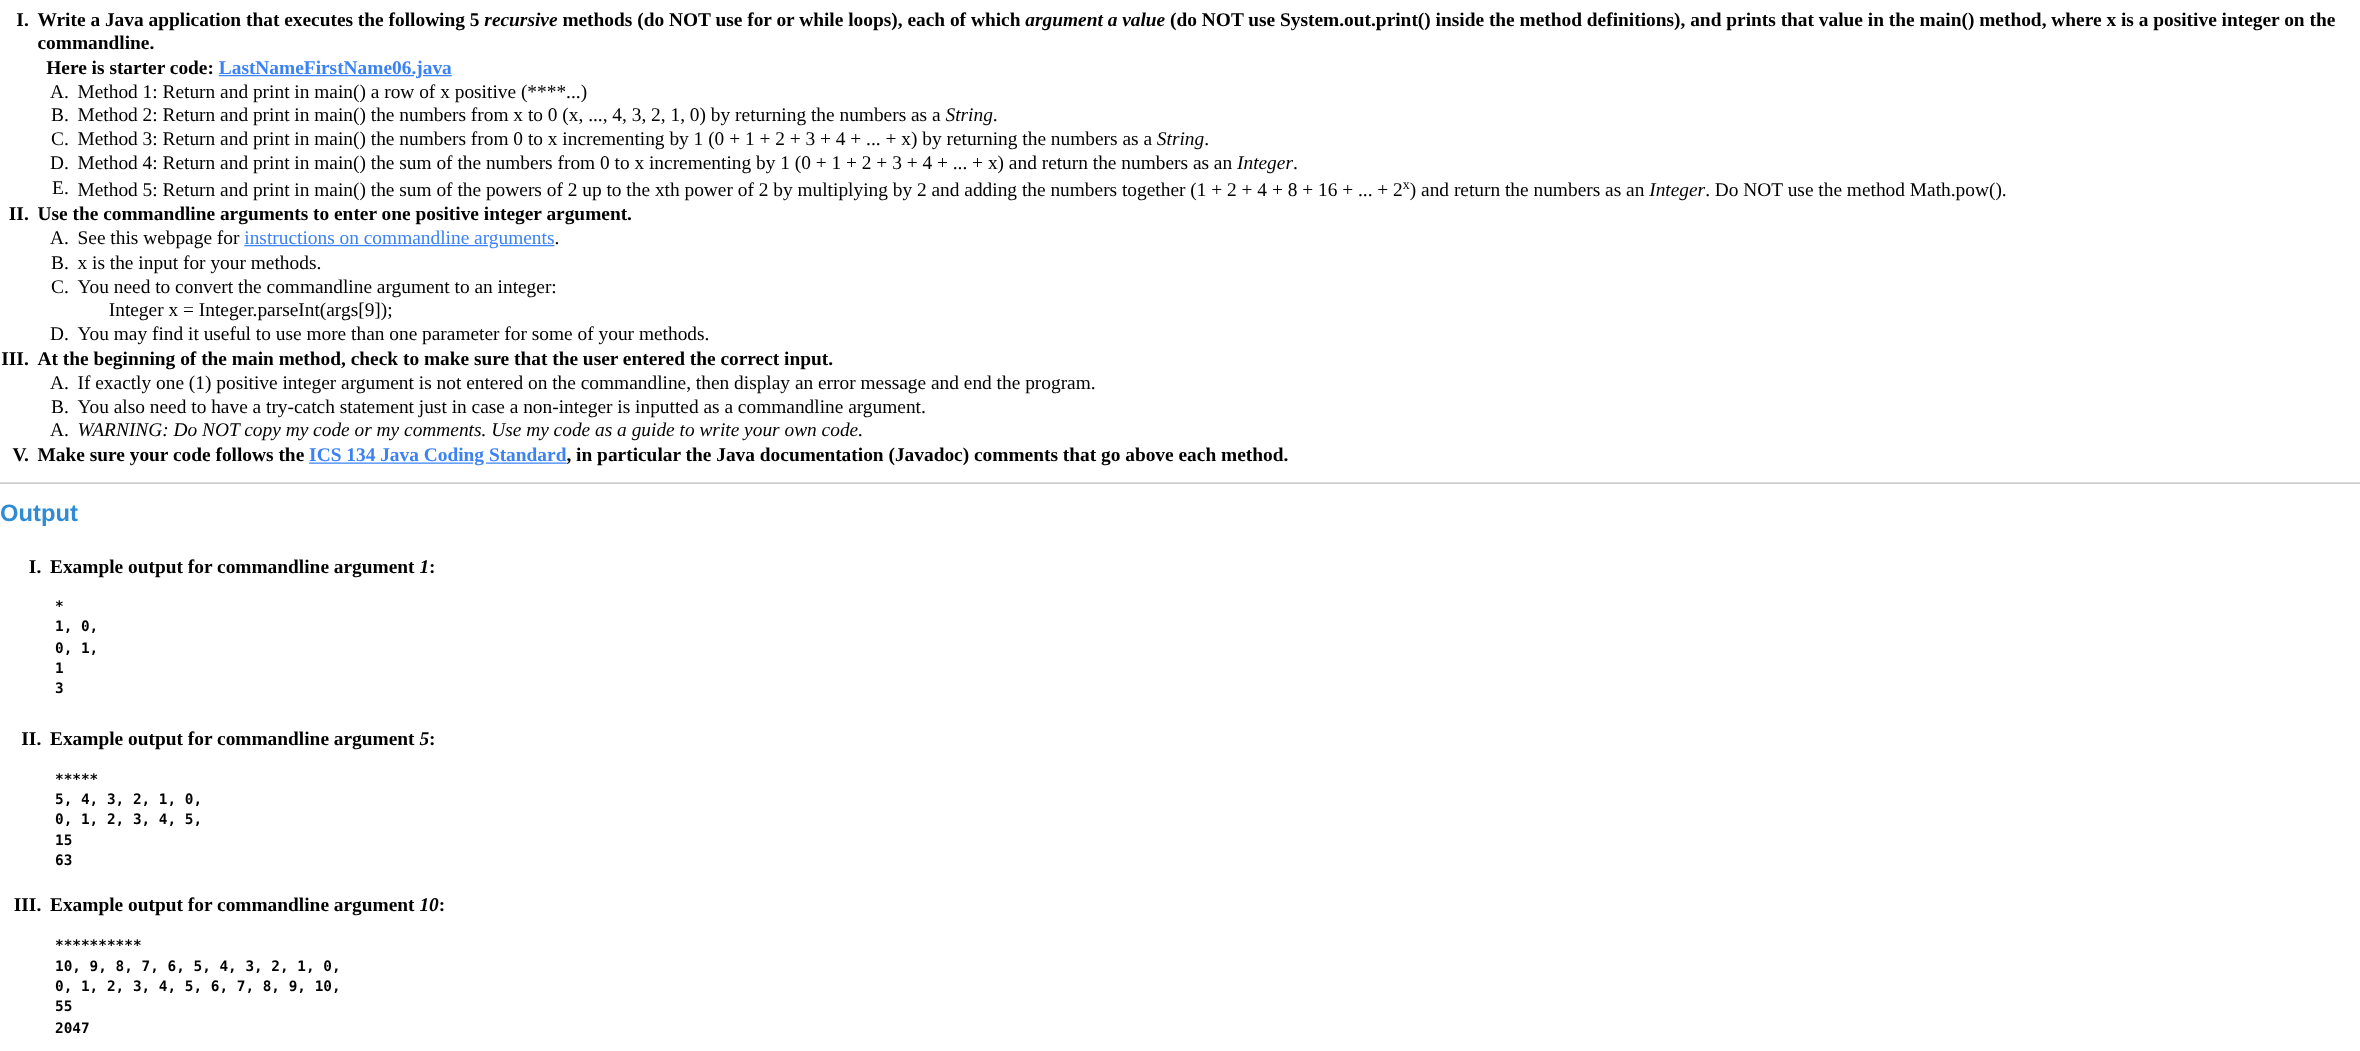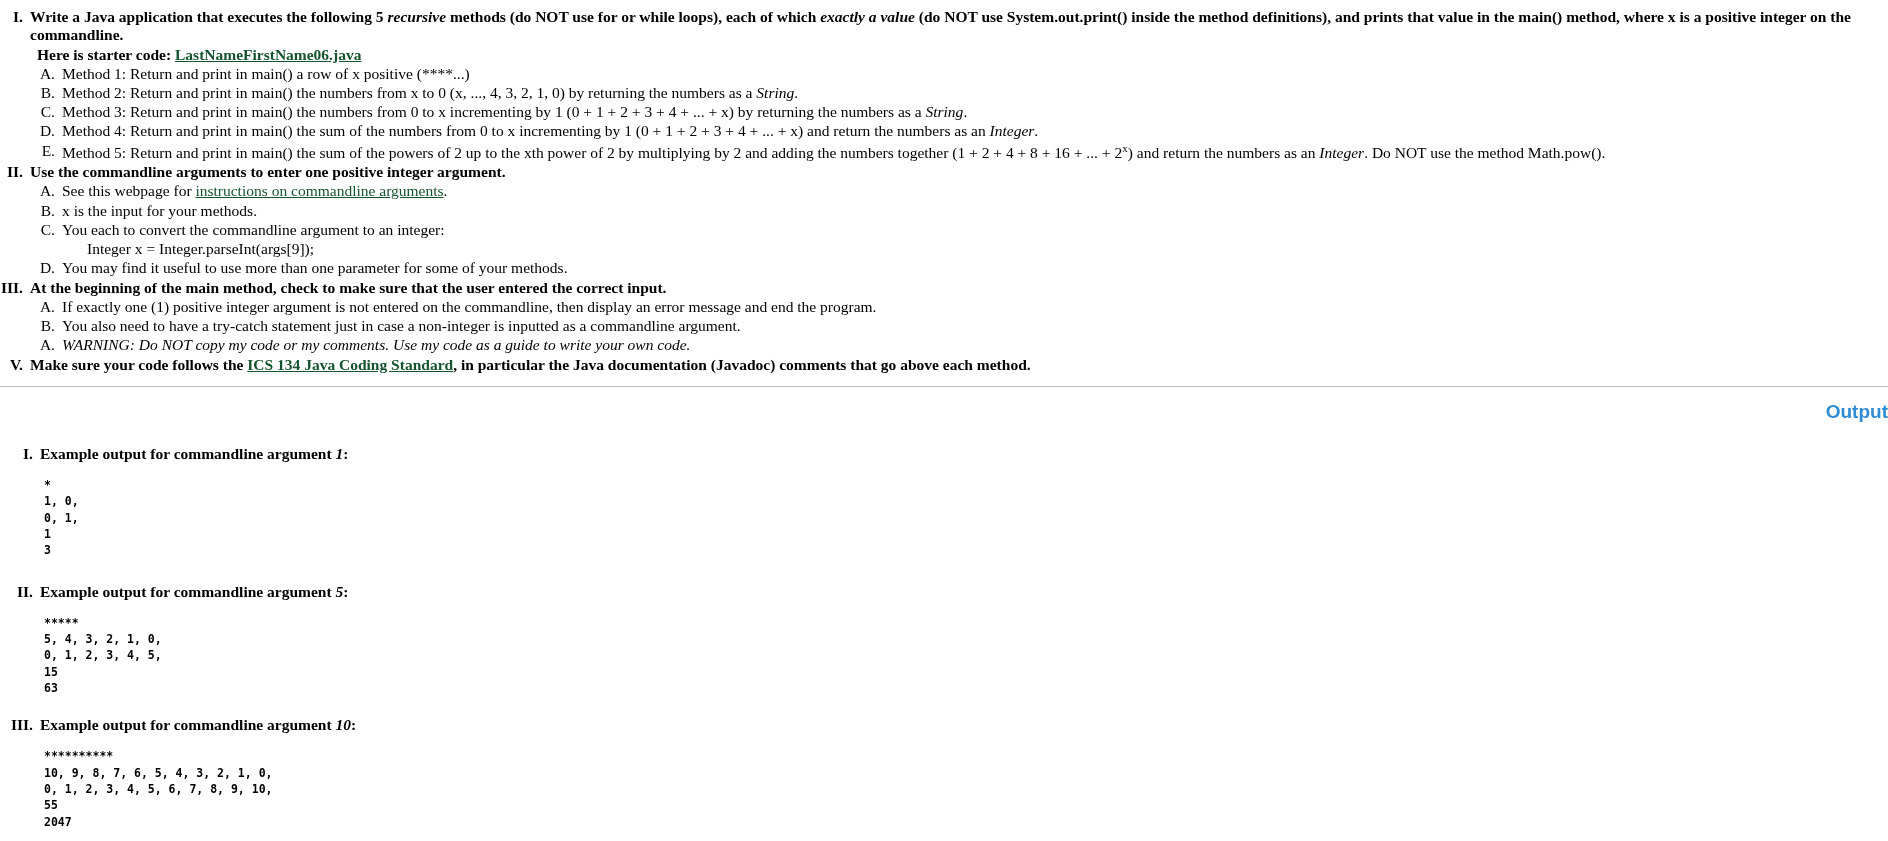--- a/index.html
+++ b/index.html
@@ -63,38 +63,38 @@
     flex: 1;
   }
   .starter {
     margin: 1px 0 1px 37px;
     font-weight: bold;
   }
   .plain-indent {
     margin: 0 0 1px 87px;
   }
   a.link {
-    color: #14532d;
+    color: #3b82f6;
     text-decoration: underline;
     cursor: pointer;
   }
   a.link.bold { font-weight: bold; }
   i, .ital { font-style: italic; }
   sup { font-size: 0.72em; vertical-align: super; }
 
   hr.sep {
     border: 0;
     border-top: 1px solid #b9b9b9;
     margin: 12px 0 0 0;
     width: 100%;
   }
 
   
   .output-title {
-    text-align: right;
+    text-align: left;
     color: #2e8bd4;
     font-weight: bold;
     font-size: 19px;
     margin: 14px 0 22px 0;
     font-family: "Liberation Sans", sans-serif;
   }
   .ex-block {
     margin: 0 0 0 0;
   }
   .ex-head {
@@ -123,21 +123,21 @@
 </style>
 </head>
 <body>
 
 <div class="page">
 
   <div class="outline">
 
     <div class="lvl1">
       <div class="num">I.</div>
-      <div class="txt">Write a Java application that executes the following 5 <i>recursive</i> methods (do NOT use for or while loops), each of which <i>exactly a value</i> (do NOT use System.out.print() inside the method definitions), and prints that value in the main() method, where x is a positive integer on the commandline.</div>
+      <div class="txt">Write a Java application that executes the following 5 <i>recursive</i> methods (do NOT use for or while loops), each of which <i>argument a value</i> (do NOT use System.out.print() inside the method definitions), and prints that value in the main() method, where x is a positive integer on the commandline.</div>
     </div>
     <div class="starter">
       <span>Here is starter code: </span><a class="link bold" href="#">LastNameFirstName06.java</a>
     </div>
     <div class="lvl2wrap">
       <div class="lvl2">
         <div class="num">A.</div>
         <div class="txt">Method 1: Return and print in main() a row of x positive (****...)</div>
       </div>
       <div class="lvl2">
@@ -166,21 +166,21 @@
       <div class="lvl2">
         <div class="num">A.</div>
         <div class="txt">See this webpage for <a class="link" href="#">instructions on commandline arguments</a>.</div>
       </div>
       <div class="lvl2">
         <div class="num">B.</div>
         <div class="txt">x is the input for your methods.</div>
       </div>
       <div class="lvl2">
         <div class="num">C.</div>
-        <div class="txt">You each to convert the commandline argument to an integer:</div>
+        <div class="txt">You need to convert the commandline argument to an integer:</div>
       </div>
       <div class="plain-indent">Integer x = Integer.parseInt(args[9]);</div>
       <div class="lvl2">
         <div class="num">D.</div>
         <div class="txt">You may find it useful to use more than one parameter for some of your methods.</div>
       </div>
     </div>
 
     <div class="lvl1">
       <div class="num">III.</div>

